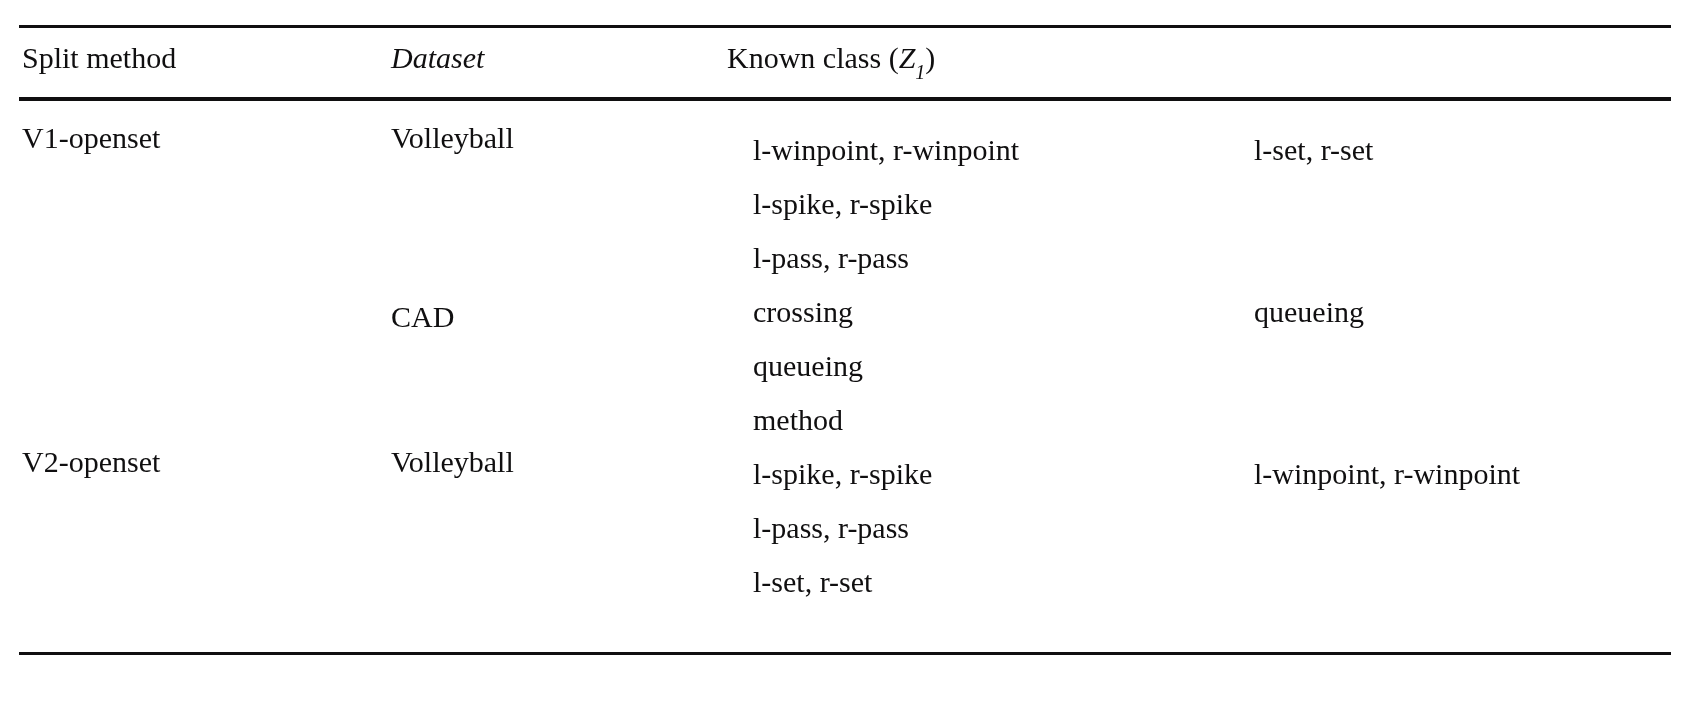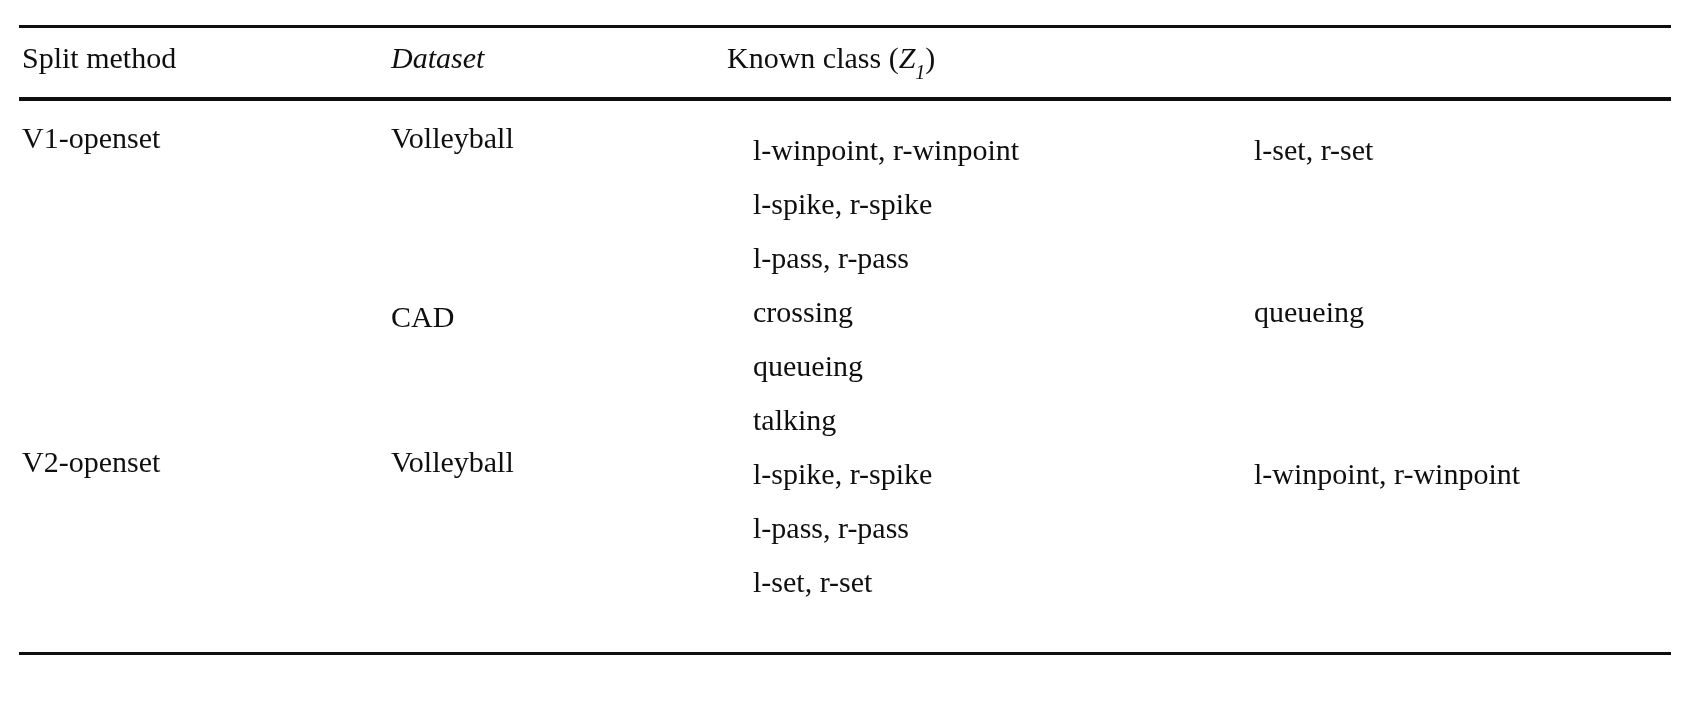--- a/index.html
+++ b/index.html
@@ -102,21 +102,21 @@
 
   <div class="multi col4" style="top:123px;">
     <div>l-set, r-set</div>
   </div>
 
   <div class="cell col2" style="top:302px;text-align:right;">CAD</div>
 
   <div class="multi col3" style="top:285px;">
     <div>crossing</div>
     <div>queueing</div>
-    <div>talking</div>
+    <div>method</div>
   </div>
 
   <div class="multi col4" style="top:285px;">
     <div>queueing</div>
   </div>
 
   <div class="cell col1" style="top:447px;">V2-openset</div>
 
   <div class="cell col2" style="top:447px;">Volleyball</div>
 

